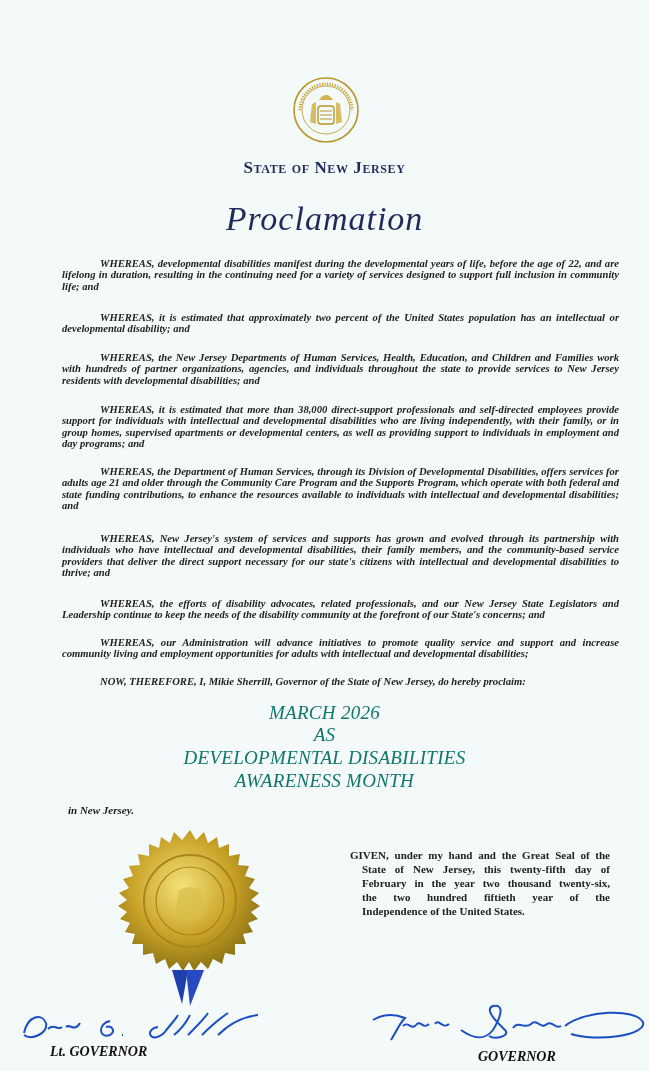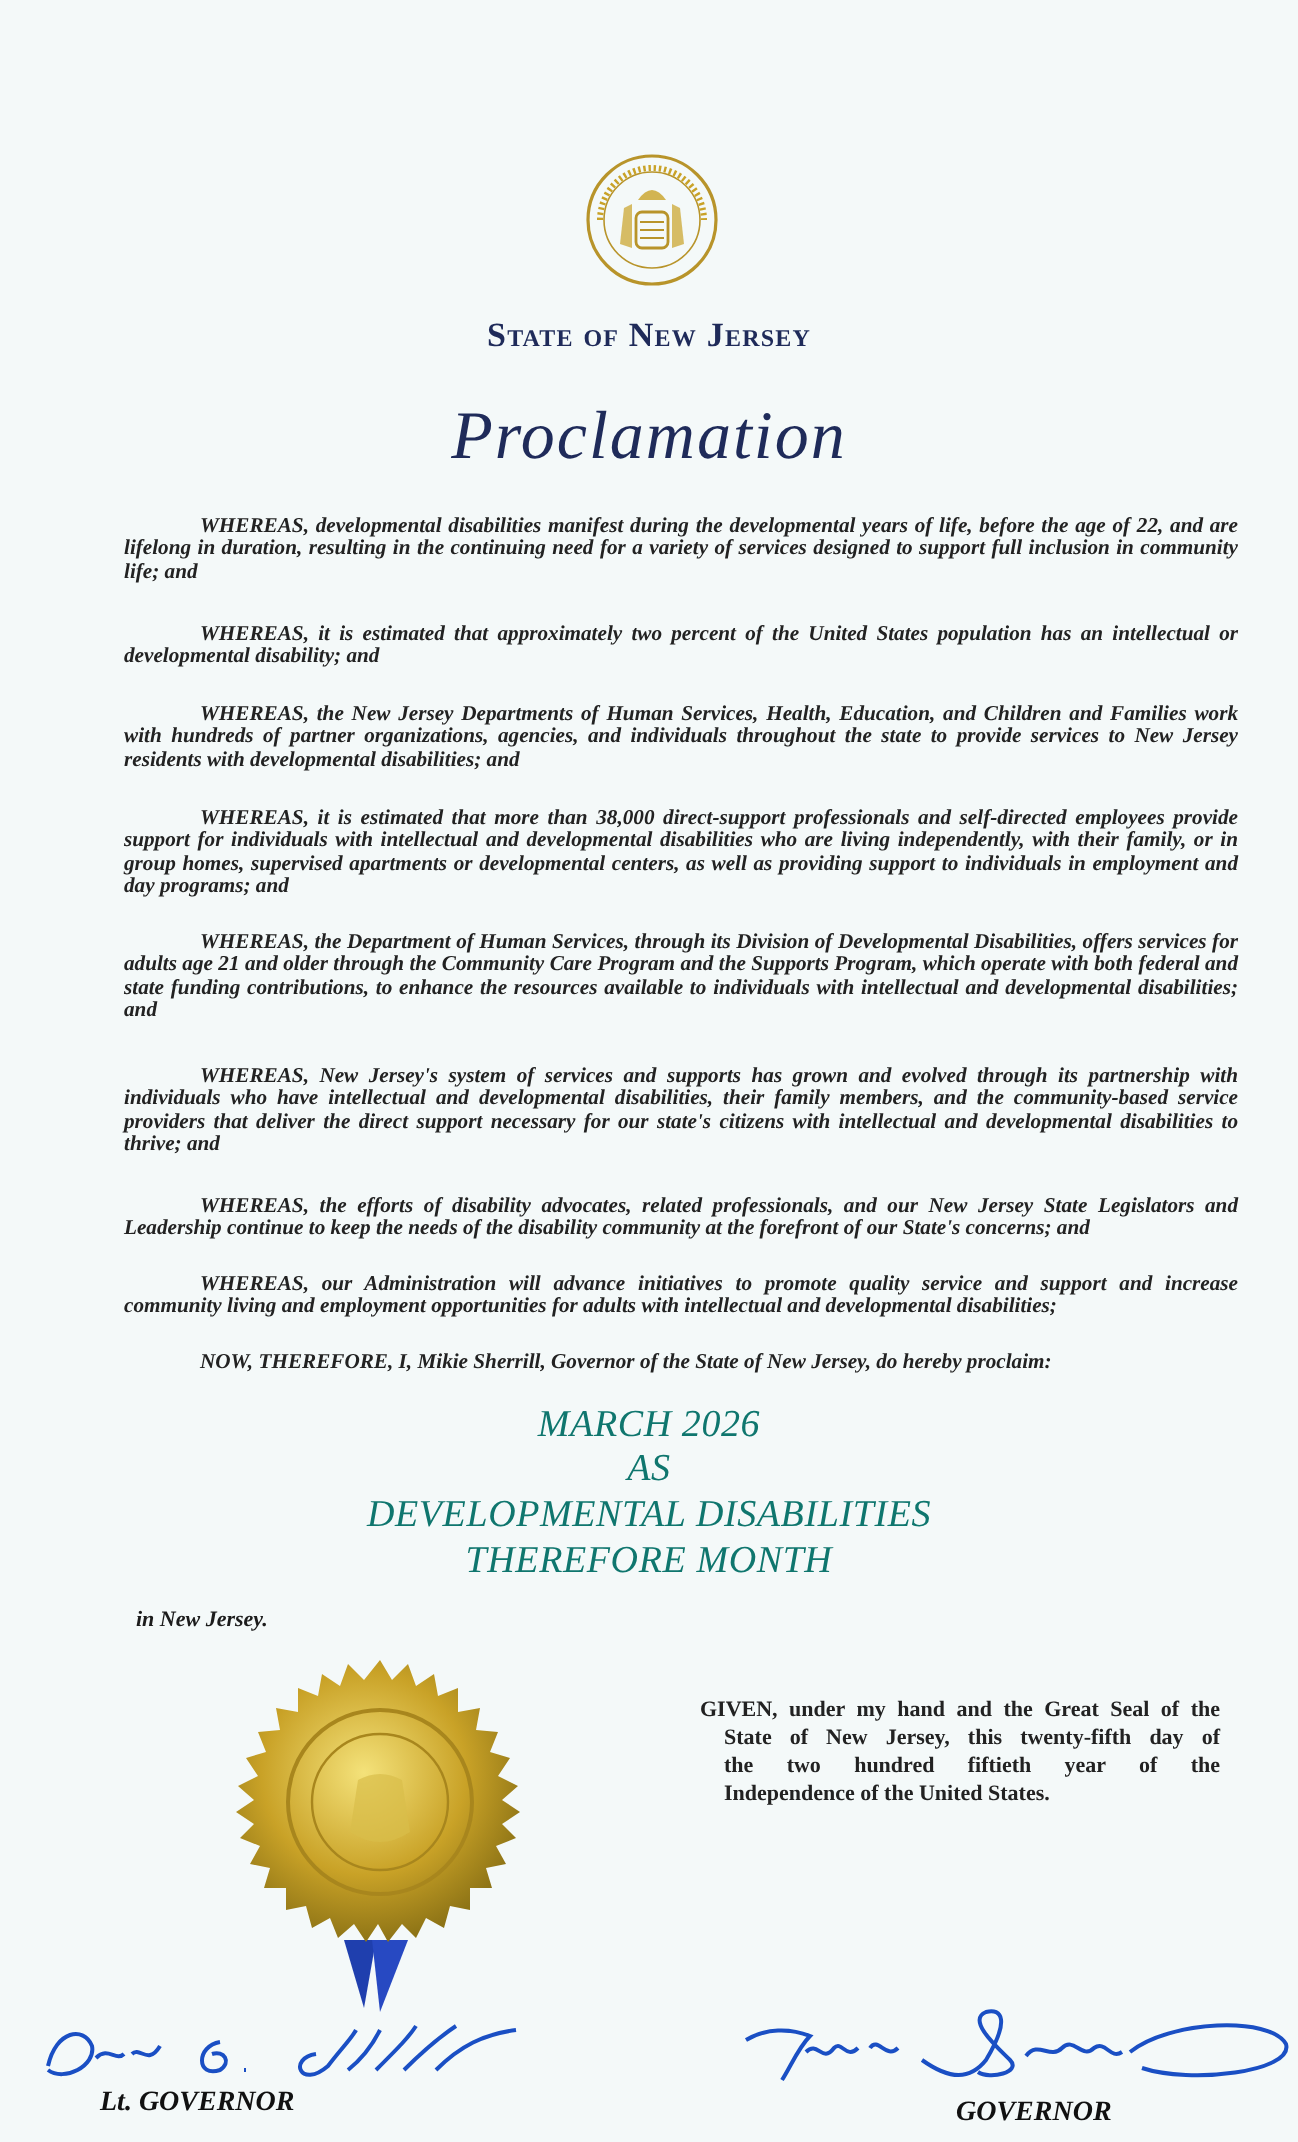--- a/index.html
+++ b/index.html
@@ -85,27 +85,28 @@
   <div class="para" style="top:404px"><span class="indent"></span><span>WHEREAS, it is estimated that more than 38,000 direct-support professionals and self-directed employees provide support for individuals with intellectual and developmental disabilities who are living independently, with their family, or in group homes, supervised apartments or developmental centers, as well as providing support to individuals in employment and day programs; and</span></div>
   <div class="para" style="top:466px"><span class="indent"></span><span>WHEREAS, the Department of Human Services, through its Division of Developmental Disabilities, offers services for adults age 21 and older through the Community Care Program and the Supports Program, which operate with both federal and state funding contributions, to enhance the resources available to individuals with intellectual and developmental disabilities; and</span></div>
   <div class="para" style="top:533px"><span class="indent"></span><span>WHEREAS, New Jersey's system of services and supports has grown and evolved through its partnership with individuals who have intellectual and developmental disabilities, their family members, and the community-based service providers that deliver the direct support necessary for our state's citizens with intellectual and developmental disabilities to thrive; and</span></div>
   <div class="para" style="top:598px"><span class="indent"></span><span>WHEREAS, the efforts of disability advocates, related professionals, and our New Jersey State Legislators and Leadership continue to keep the needs of the disability community at the forefront of our State's concerns; and</span></div>
   <div class="para" style="top:637px"><span class="indent"></span><span>WHEREAS, our Administration will advance initiatives to promote quality service and support and increase community living and employment opportunities for adults with intellectual and developmental disabilities;</span></div>
   <div class="para" style="top:676px"><span class="indent"></span><span>NOW, THEREFORE, I, Mikie Sherrill, Governor of the State of New Jersey, do hereby proclaim:</span></div>
 
   <div class="procl" style="top:703px">MARCH 2026</div>
   <div class="procl" style="top:725px">AS</div>
   <div class="procl" style="top:748px">DEVELOPMENTAL DISABILITIES</div>
-  <div class="procl" style="top:771px">THEREFORE MONTH</div>
+  <div class="procl" style="top:771px">AWARENESS MONTH</div>
 
   <div class="in-nj">in New Jersey.</div>
 
   <div class="given">
     <span class="line first">GIVEN, under my hand and the Great Seal of the</span>
     <span class="line">State of New Jersey, this twenty-fifth day of</span>
+    <span class="line">February in the year two thousand twenty-six,</span>
     <span class="line">the two hundred fiftieth year of the</span>
     <span class="line last">Independence of the United States.</span>
   </div>
 
   <svg class="ribbon" viewBox="0 0 40 40">
     <path d="M4 0 L20 0 L14 34 Z" fill="#1f3fae"></path>
     <path d="M18 0 L36 0 L22 36 Z" fill="#2749c2"></path>
   </svg>
 
   <svg class="gold-seal" viewBox="0 0 150 150">

